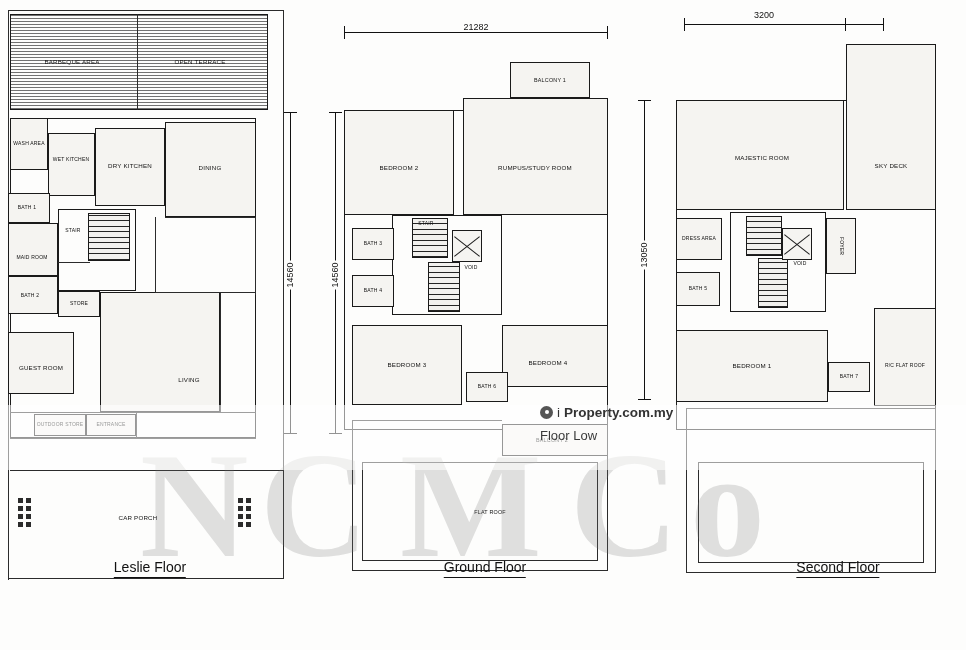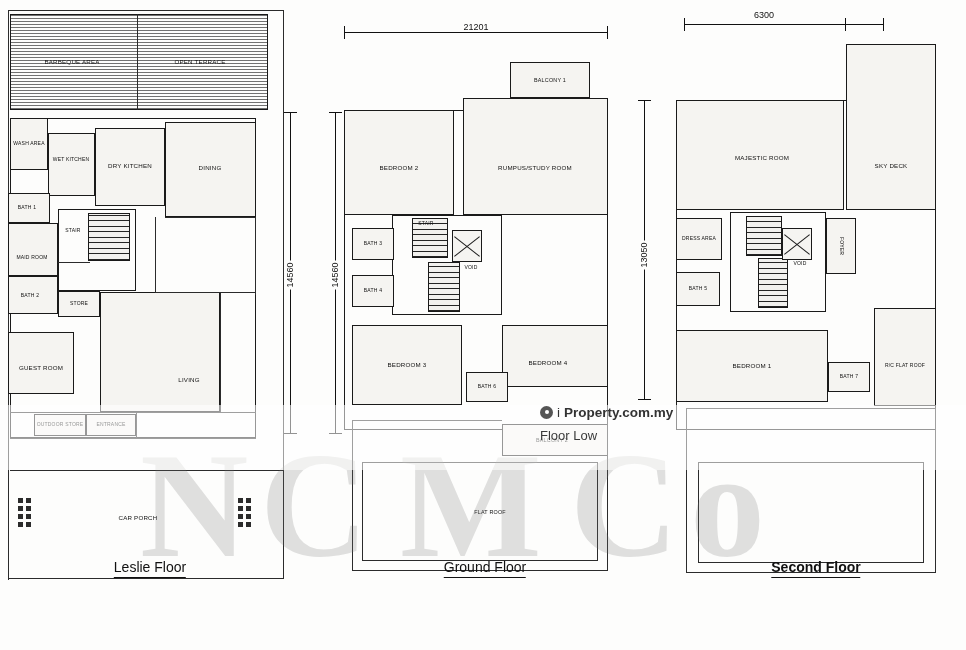--- a/index.html
+++ b/index.html
@@ -290,21 +290,21 @@
     <div class="dim-text vert" style="left:290px; top:275px;">14560</div>
 
     <div class="floor-title" style="left:150px;">Leslie Floor</div>
   </div>
 
   <div class="plan" id="plan-first" style="left:330px; width:310px;">
 
     <div class="dim-line-h" style="left:14px; top:32px; width:264px;"></div>
     <div class="dim-tick" style="left:14px; top:26px; width:1px; height:13px;"></div>
     <div class="dim-tick" style="left:277px; top:26px; width:1px; height:13px;"></div>
-    <div class="dim-text" style="left:146px; top:27px;">21201</div>
+    <div class="dim-text" style="left:146px; top:27px;">21282</div>
 
     <div class="room" style="left:180px; top:62px; width:80px; height:36px;"></div>
     <div class="room-label sm" style="left:220px; top:80px;">BALCONY 1</div>
 
     <div class="room none" style="left:14px; top:110px; width:264px; height:320px;"></div>
 
     <div class="room" style="left:14px; top:110px; width:110px; height:105px;"></div>
     <div class="room-label" style="left:69px; top:168px;">BEDROOM 2</div>
 
     <div class="room" style="left:133px; top:98px; width:145px; height:117px;"></div>
@@ -353,21 +353,21 @@
 
     <div class="floor-title" style="left:155px;">Ground Floor</div>
   </div>
 
   <div class="plan" id="plan-second" style="left:650px; width:316px;">
 
     <div class="dim-line-h" style="left:34px; top:24px; width:200px;"></div>
     <div class="dim-tick" style="left:34px; top:18px; width:1px; height:13px;"></div>
     <div class="dim-tick" style="left:195px; top:18px; width:1px; height:13px;"></div>
     <div class="dim-tick" style="left:233px; top:18px; width:1px; height:13px;"></div>
-    <div class="dim-text" style="left:114px; top:15px;">6300</div>
+    <div class="dim-text" style="left:114px; top:15px;">3200</div>
 
     <div class="room none" style="left:26px; top:100px; width:260px; height:330px;"></div>
 
     <div class="room" style="left:26px; top:100px; width:168px; height:110px;"></div>
     <div class="room-label" style="left:112px; top:158px;">MAJESTIC ROOM</div>
 
     <div class="room" style="left:196px; top:44px; width:90px; height:166px;"></div>
     <div class="room-label" style="left:241px; top:166px;">SKY DECK</div>
 
     <div class="room" style="left:26px; top:218px; width:46px; height:42px;"></div>
@@ -401,21 +401,21 @@
     <div class="thinline" style="left:48px; top:462px; width:226px; height:1px;"></div>
     <div class="thinline" style="left:48px; top:462px; width:1px; height:100px;"></div>
     <div class="thinline" style="left:48px; top:562px; width:226px; height:1px;"></div>
     <div class="thinline" style="left:273px; top:462px; width:1px; height:100px;"></div>
 
     <div class="dim-line-v" style="left:-6px; top:100px; height:300px;"></div>
     <div class="dim-tick" style="left:-12px; top:100px; width:13px; height:1px;"></div>
     <div class="dim-tick" style="left:-12px; top:399px; width:13px; height:1px;"></div>
     <div class="dim-text vert" style="left:-6px; top:255px;">13050</div>
 
-    <div class="floor-title" style="left:166px;font-weight:bold;">Second Floor</div>
+    <div class="floor-title" style="left:188px;">Second Floor</div>
   </div>
 
   <div id="wm-text">
     <span class="wm-letter" style="left:140px; top:430px;">N</span>
     <span class="wm-letter" style="left:260px; top:430px;">C</span>
     <span class="wm-letter" style="left:400px; top:430px;">M</span>
     <span class="wm-letter" style="left:570px; top:430px;">C</span>
     <span class="wm-letter" style="left:690px; top:430px;">o</span>
   </div>
   <div id="wm-band"></div>

